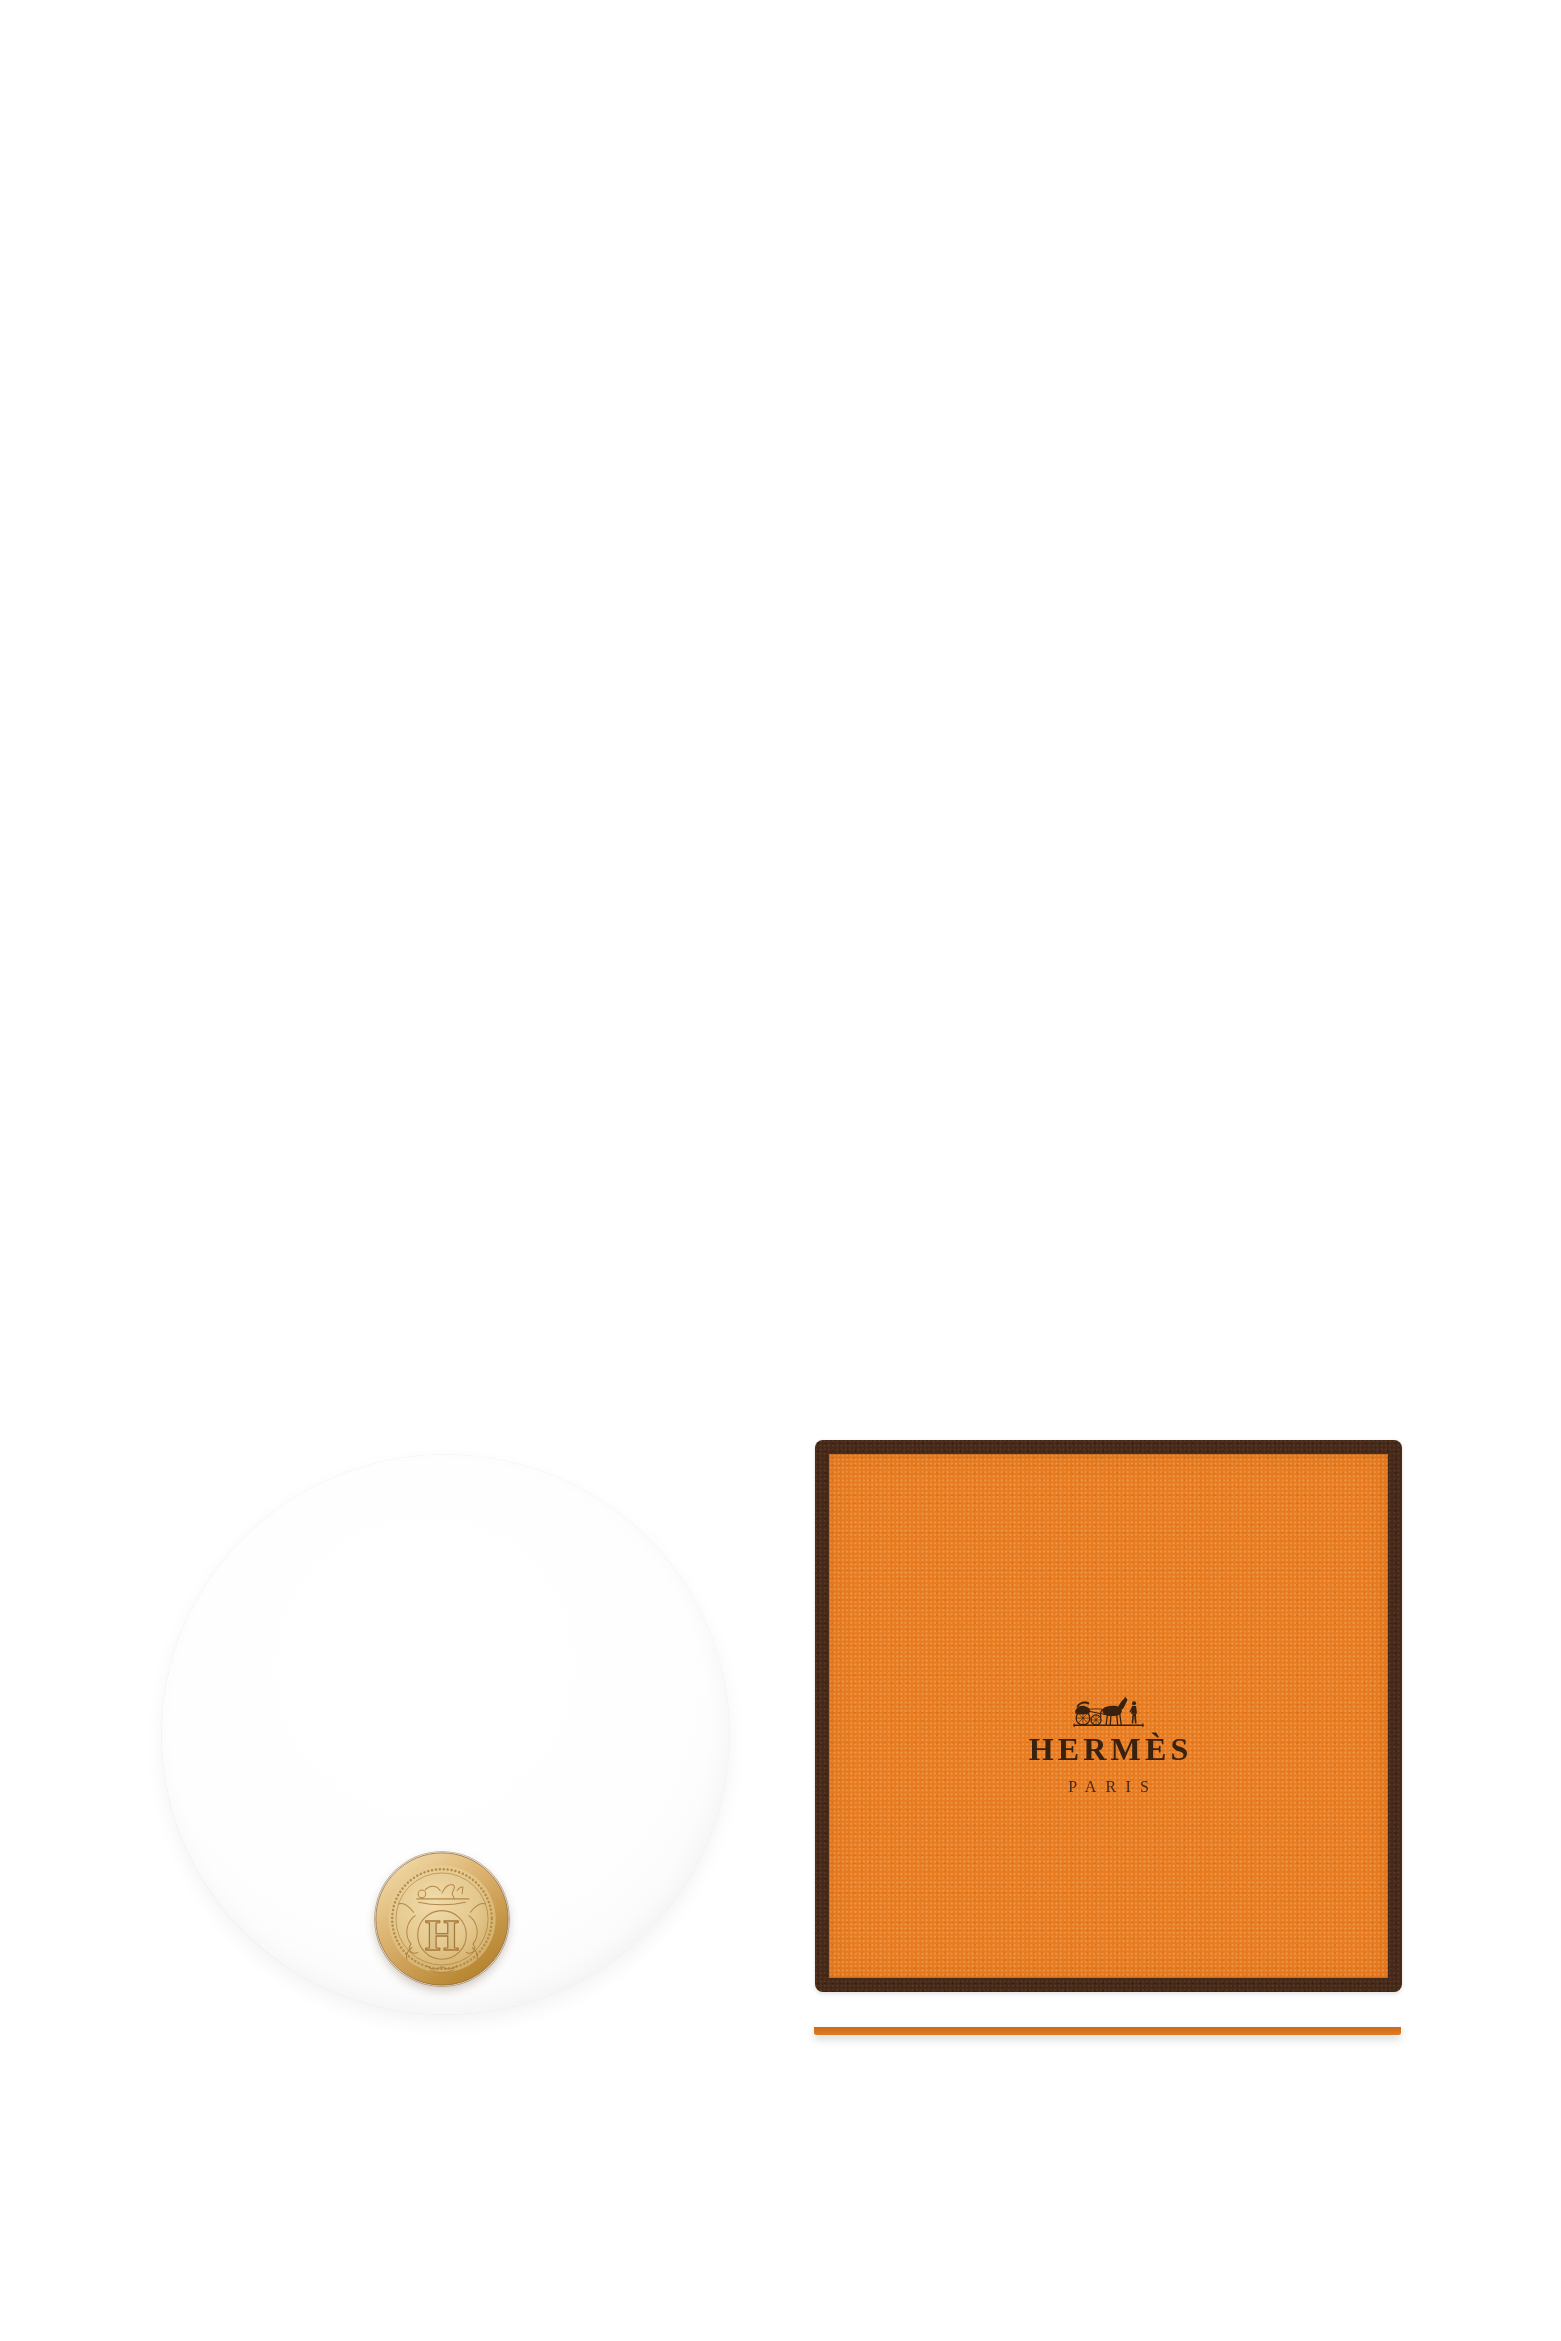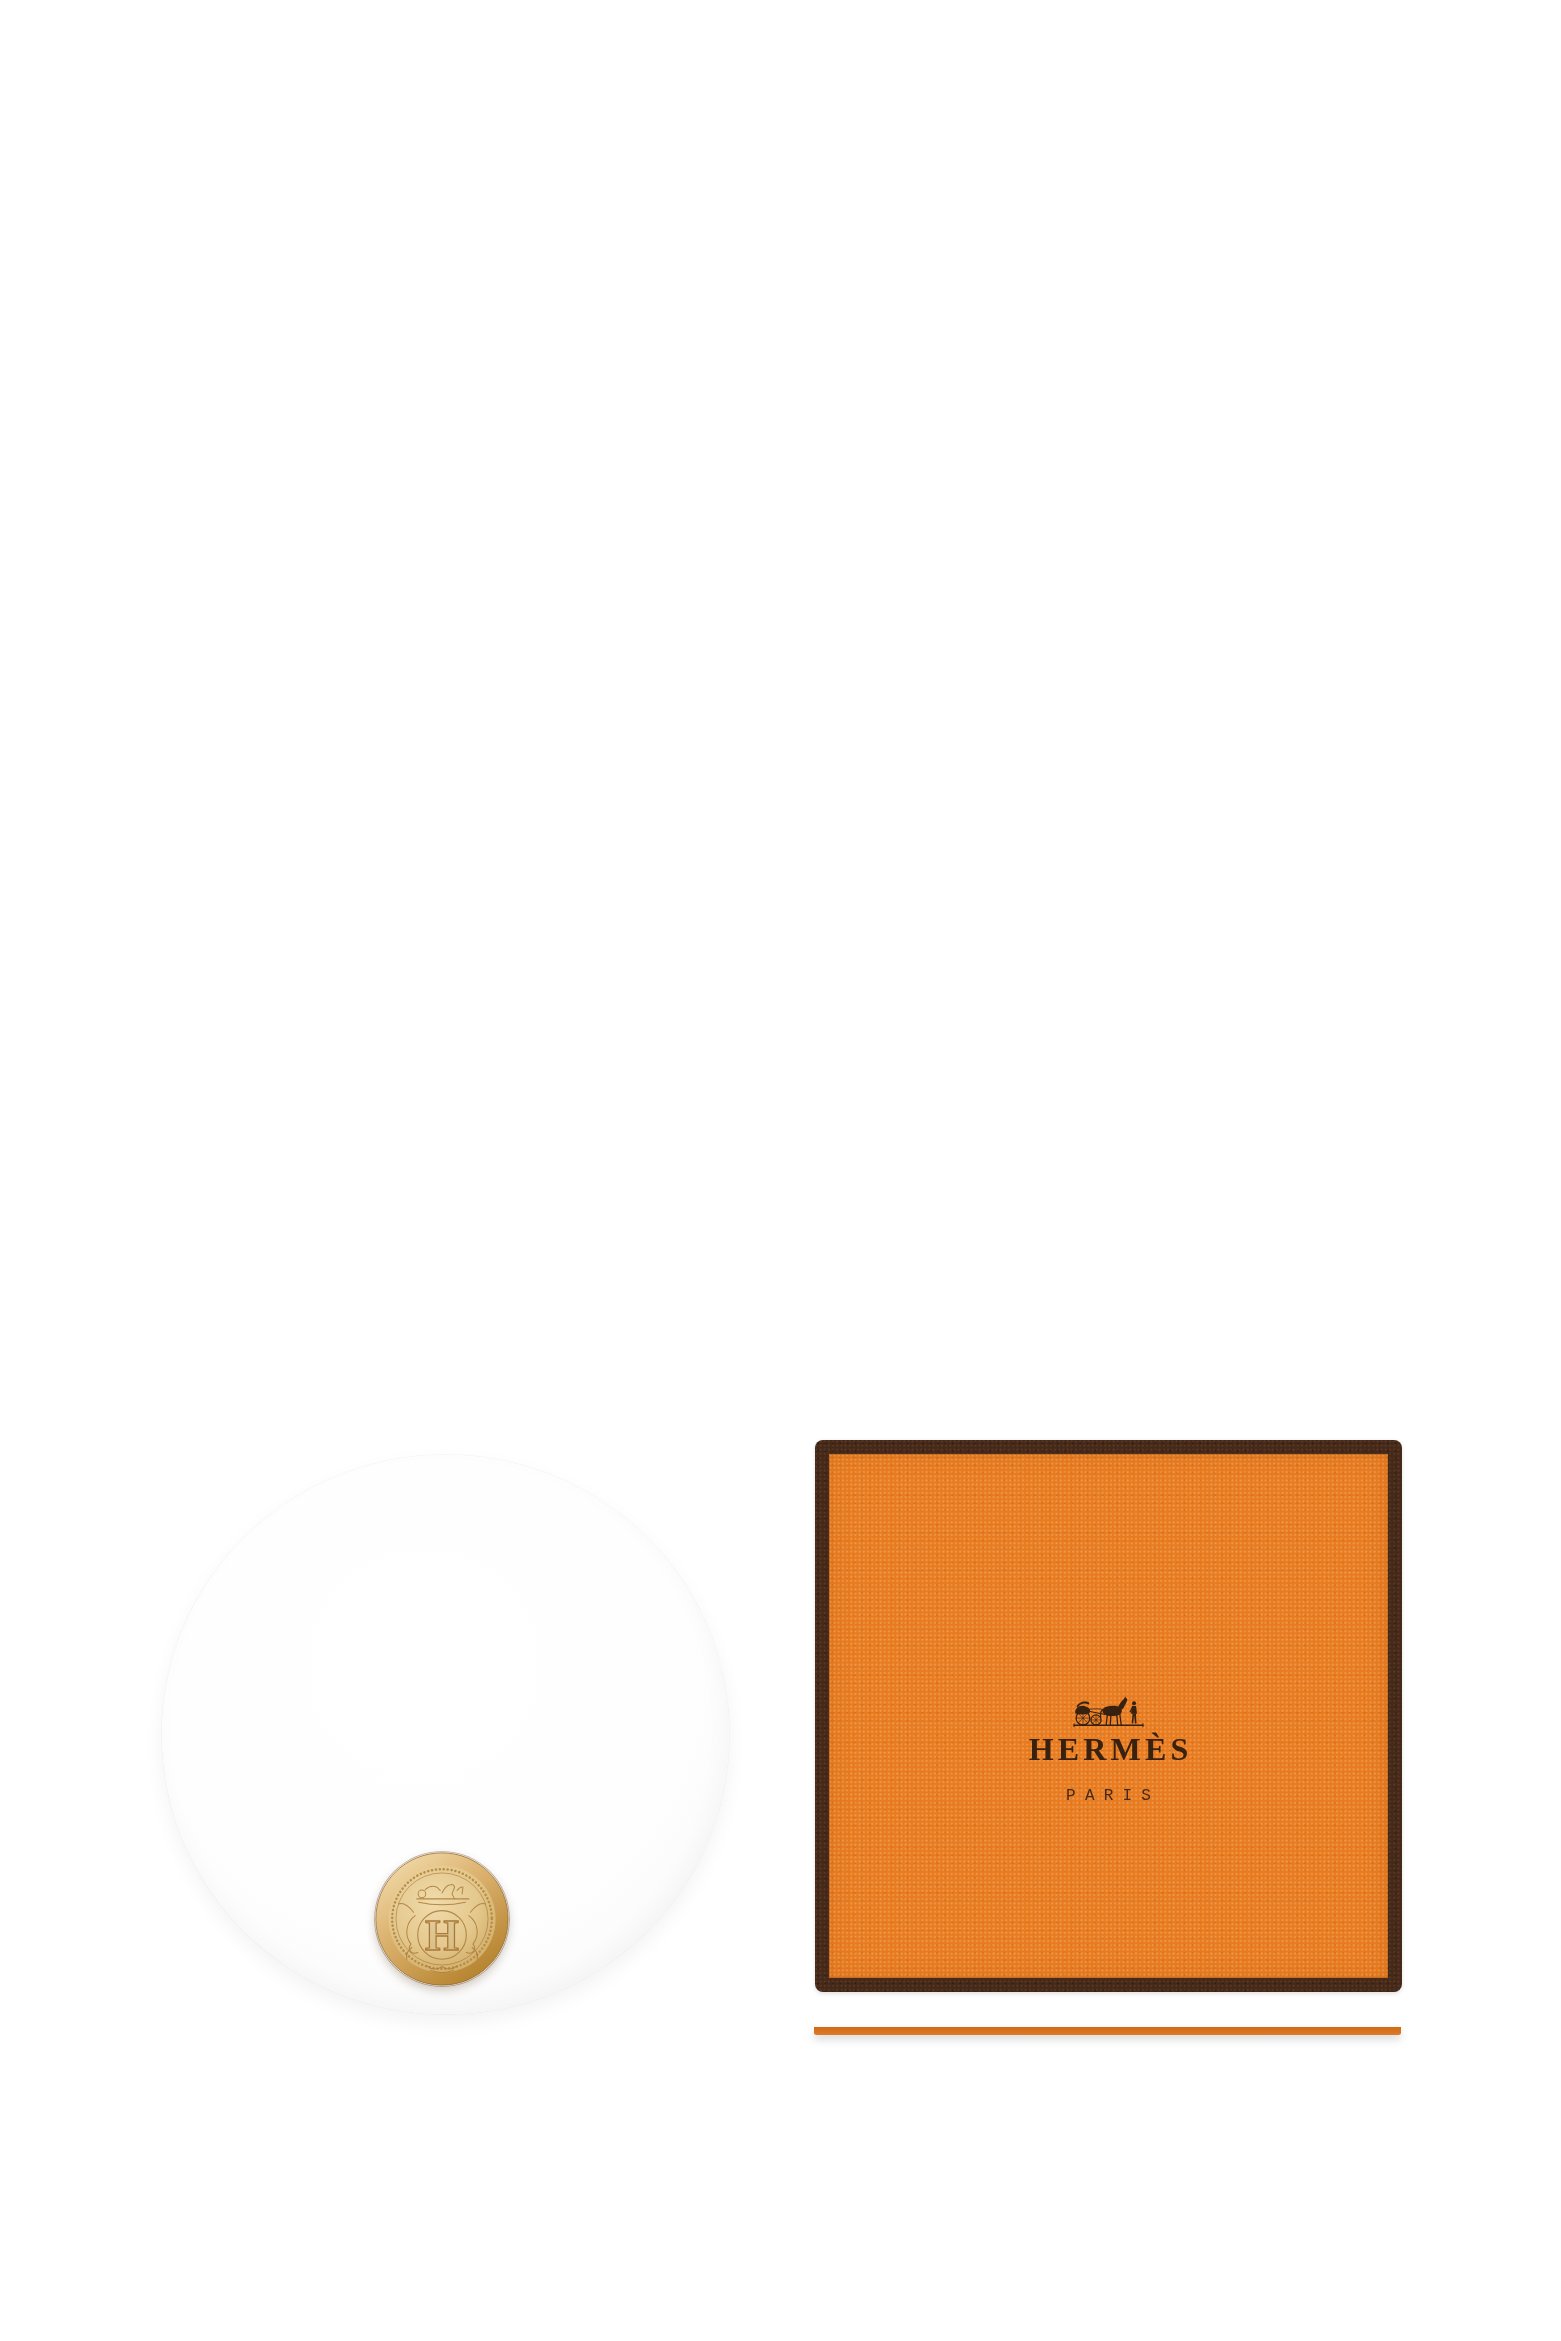--- a/index.html
+++ b/index.html
@@ -96,22 +96,22 @@
     font-family:"Liberation Serif",serif;
     font-weight:bold;
     font-size:32px;
     line-height:1;
     letter-spacing:4.2px;
     margin-left:4.2px; 
     color:var(--logo-text-brown,#38210f);
   }
   .city{
     display:block;
-    margin-top:23px;
-    font-family:Liberation Mono, monospace;
+    margin-top:14px;
+    font-family:Liberation Serif, serif;
     font-weight:400;
     font-size:16px;
     line-height:1;
     letter-spacing:9.2px;
     margin-left:9.2px;
     color:#45291a;
   }
 </style>
 </head>
 <body>

